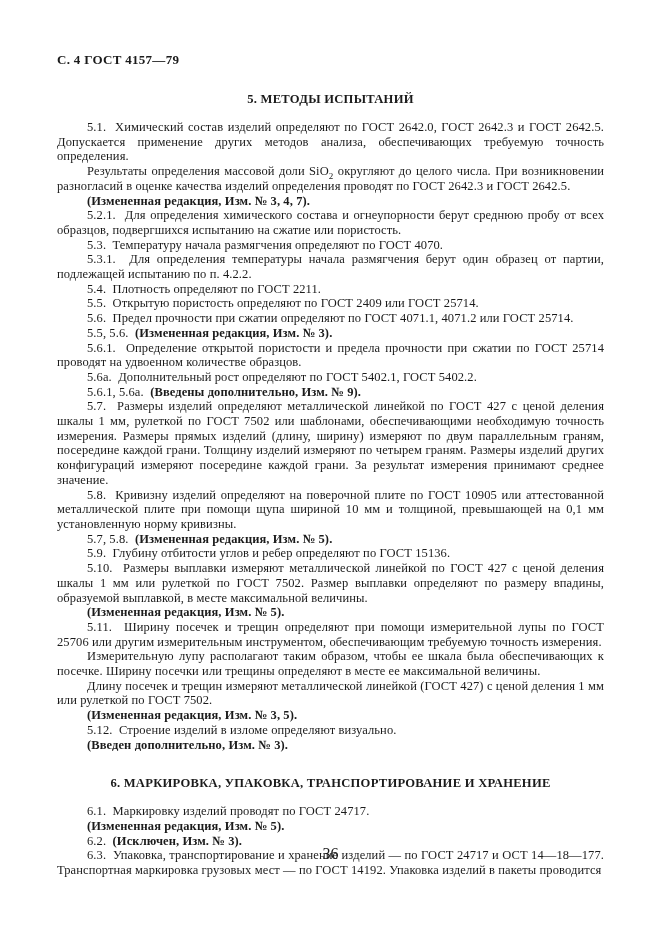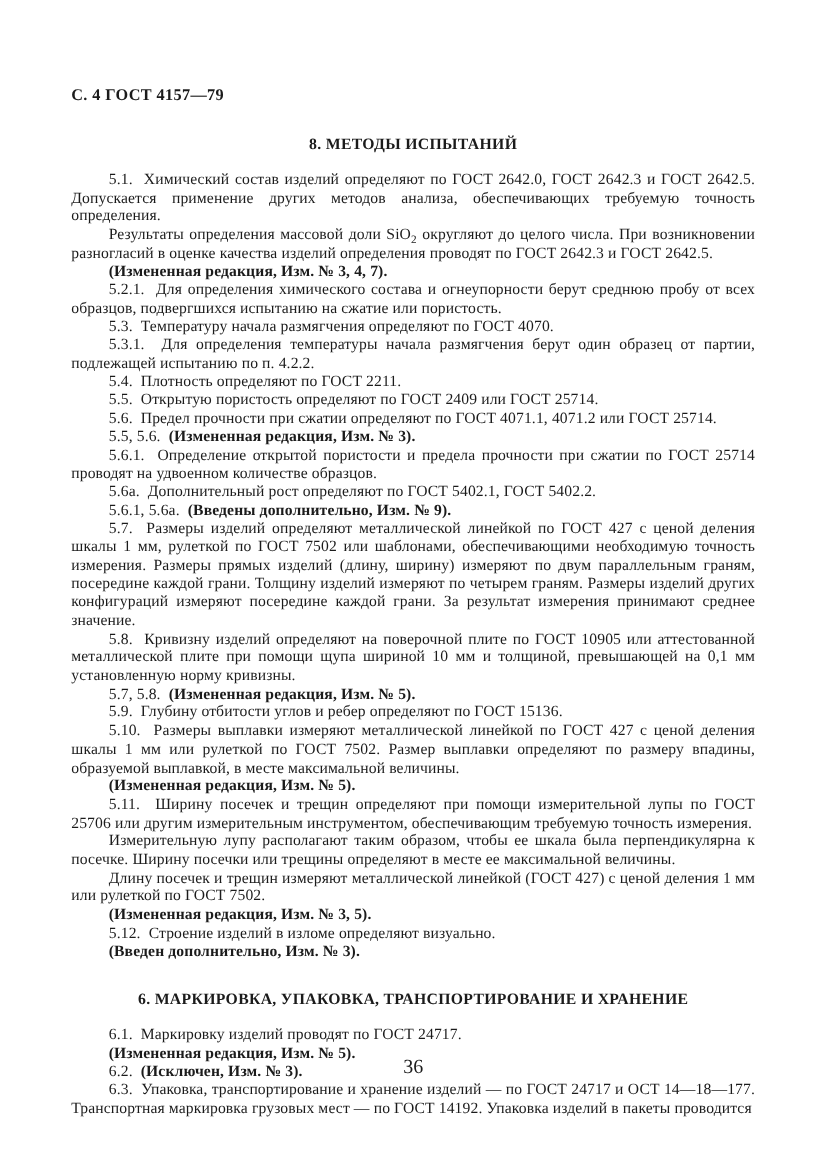--- a/index.html
+++ b/index.html
@@ -22,21 +22,21 @@
   .page{
     position:absolute;
     inset:0;
     padding:52px 57px 0 57px;
     box-sizing:border-box;
   }
   .doc-header{
     font-size:13px;
     font-weight:700;
     letter-spacing:.3px;
-    margin:16px 0 4px 0;
+    margin:0 0 4px 0;
   }
   .section-title{
     font-size:12.6px;
     font-weight:700;
     text-align:center;
     letter-spacing:.25px;
     margin:24px 0 13px 0;
   }
   p.para{
     margin:0;
@@ -64,42 +64,42 @@
     font-size:16px;
   }
 </style>
 </head>
 <body>
 
 <div class="page">
   <div class="doc-header">С. 4 ГОСТ 4157—79</div>
 
   <div id="content">
-      <div class="section-title">8. МЕТОДЫ ИСПЫТАНИЙ</div>
+      <div class="section-title">5. МЕТОДЫ ИСПЫТАНИЙ</div>
       <p class="para indent"><span>5.1.&nbsp; Химический состав изделий определяют по ГОСТ 2642.0, ГОСТ 2642.3 и ГОСТ 2642.5. Допускается применение других методов анализа, обеспечивающих требуемую точность определения.</span></p>
       <p class="para indent"><span>Результаты определения массовой доли SiO</span><sub class="chem">2</sub><span> округляют до целого числа. При возникновении разногласий в оценке качества изделий определения проводят по ГОСТ 2642.3 и ГОСТ 2642.5.</span></p>
       <p class="para indent"><span class="bold">(Измененная редакция, Изм. № 3, 4, 7).</span></p>
       <p class="para indent"><span>5.2.1.&nbsp; Для определения химического состава и огнеупорности берут среднюю пробу от всех образцов, подвергшихся испытанию на сжатие или пористость.</span></p>
       <p class="para indent"><span>5.3.&nbsp; Температуру начала размягчения определяют по ГОСТ 4070.</span></p>
       <p class="para indent"><span>5.3.1.&nbsp; Для определения температуры начала размягчения берут один образец от партии, подлежащей испытанию по п. 4.2.2.</span></p>
       <p class="para indent"><span>5.4.&nbsp; Плотность определяют по ГОСТ 2211.</span></p>
       <p class="para indent"><span>5.5.&nbsp; Открытую пористость определяют по ГОСТ 2409 или ГОСТ 25714.</span></p>
       <p class="para indent"><span>5.6.&nbsp; Предел прочности при сжатии определяют по ГОСТ 4071.1, 4071.2 или ГОСТ 25714.</span></p>
       <p class="para indent"><span>5.5, 5.6.&nbsp; </span><span class="bold">(Измененная редакция, Изм. № 3).</span></p>
       <p class="para indent"><span>5.6.1.&nbsp; Определение открытой пористости и предела прочности при сжатии по ГОСТ 25714 проводят на удвоенном количестве образцов.</span></p>
       <p class="para indent"><span>5.6а.&nbsp; Дополнительный рост определяют по ГОСТ 5402.1, ГОСТ 5402.2.</span></p>
       <p class="para indent"><span>5.6.1, 5.6а.&nbsp; </span><span class="bold">(Введены дополнительно, Изм. № 9).</span></p>
       <p class="para indent"><span>5.7.&nbsp; Размеры изделий определяют металлической линейкой по ГОСТ 427 с ценой деления шкалы 1 мм, рулеткой по ГОСТ 7502 или шаблонами, обеспечивающими необходимую точность измерения. Размеры прямых изделий (длину, ширину) измеряют по двум параллельным граням, посередине каждой грани. Толщину изделий измеряют по четырем граням. Размеры изделий других конфигураций измеряют посередине каждой грани. За результат измерения принимают среднее значение.</span></p>
       <p class="para indent"><span>5.8.&nbsp; Кривизну изделий определяют на поверочной плите по ГОСТ 10905 или аттестованной металлической плите при помощи щупа шириной 10 мм и толщиной, превышающей на 0,1 мм установленную норму кривизны.</span></p>
       <p class="para indent"><span>5.7, 5.8.&nbsp; </span><span class="bold">(Измененная редакция, Изм. № 5).</span></p>
       <p class="para indent"><span>5.9.&nbsp; Глубину отбитости углов и ребер определяют по ГОСТ 15136.</span></p>
       <p class="para indent"><span>5.10.&nbsp; Размеры выплавки измеряют металлической линейкой по ГОСТ 427 с ценой деления шкалы 1 мм или рулеткой по ГОСТ 7502. Размер выплавки определяют по размеру впадины, образуемой выплавкой, в месте максимальной величины.</span></p>
       <p class="para indent"><span class="bold">(Измененная редакция, Изм. № 5).</span></p>
       <p class="para indent"><span>5.11.&nbsp; Ширину посечек и трещин определяют при помощи измерительной лупы по ГОСТ 25706 или другим измерительным инструментом, обеспечивающим требуемую точность измерения.</span></p>
-      <p class="para indent"><span>Измерительную лупу располагают таким образом, чтобы ее шкала была перпендикулярна к посечке. Ширину посечки или трещины определяют в месте ее максимальной величины.</span></p>
+      <p class="para indent"><span>Измерительную лупу располагают таким образом, чтобы ее шкала была обеспечивающих к посечке. Ширину посечки или трещины определяют в месте ее максимальной величины.</span></p>
       <p class="para indent"><span>Длину посечек и трещин измеряют металлической линейкой (ГОСТ 427) с ценой деления 1 мм или рулеткой по ГОСТ 7502.</span></p>
       <p class="para indent"><span class="bold">(Измененная редакция, Изм. № 3, 5).</span></p>
       <p class="para indent"><span>5.12.&nbsp; Строение изделий в изломе определяют визуально.</span></p>
       <p class="para indent"><span class="bold">(Введен дополнительно, Изм. № 3).</span></p>
       <div class="section-title">6. МАРКИРОВКА, УПАКОВКА, ТРАНСПОРТИРОВАНИЕ И ХРАНЕНИЕ</div>
       <p class="para indent"><span>6.1.&nbsp; Маркировку изделий проводят по ГОСТ 24717.</span></p>
       <p class="para indent"><span class="bold">(Измененная редакция, Изм. № 5).</span></p>
       <p class="para indent"><span>6.2.&nbsp; </span><span class="bold">(Исключен, Изм. № 3).</span></p>
       <p class="para indent"><span>6.3.&nbsp; Упаковка, транспортирование и хранение изделий — по ГОСТ 24717 и ОСТ 14—18—177. Транспортная маркировка грузовых мест — по ГОСТ 14192. Упаковка изделий в пакеты проводится</span></p>
     </div>

